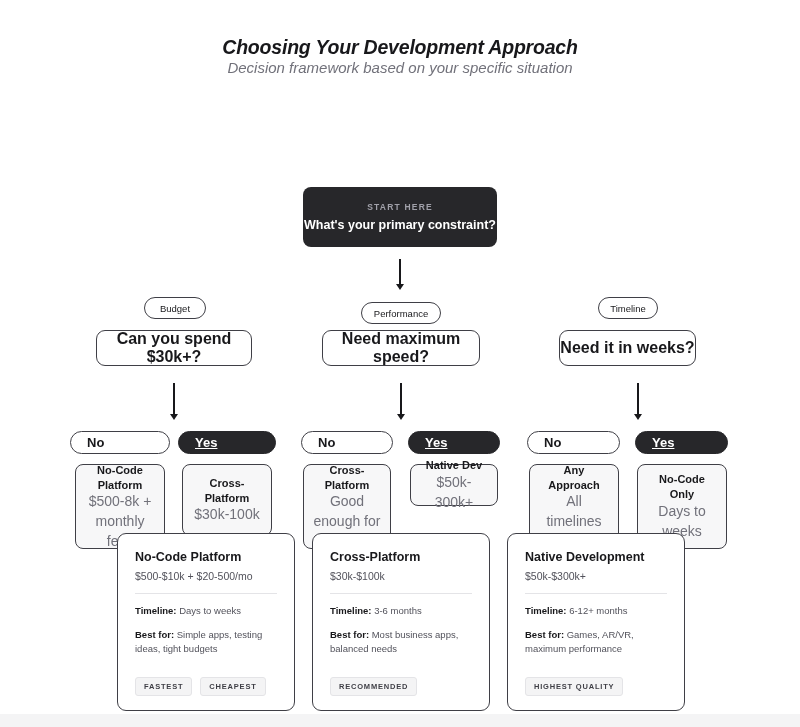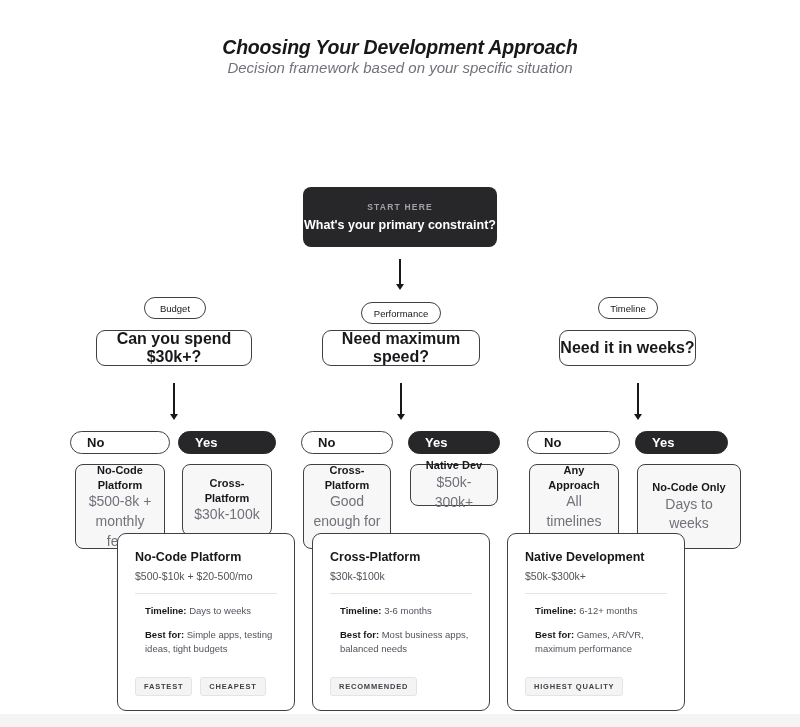--- a/index.html
+++ b/index.html
@@ -150,20 +150,21 @@
   }
   .answer-pill.no {
     background: #ffffff;
     border: 1.4px solid #3f3f46;
     color: #18181b;
   }
   .answer-pill.yes {
     background: #27272a;
     border: 1.4px solid #27272a;
     color: #ffffff;
+    text-decoration: underline;
   }
 
   .result-box {
     position: absolute;
     top: 388px;
     border: 1.6px solid #3f3f46;
     border-radius: 8px;
     background: #f7f7f8;
     display: flex;
     flex-direction: column;
@@ -215,21 +216,20 @@
   .card-divider {
     margin: 11px 0 10px 0;
     height: 1px;
     background: #e4e4e7;
   }
   .card-line {
     font-size: 9.5px;
     color: #52525b;
     line-height: 1.55;
     margin-bottom: 9px;
-    margin-left: 10px;
   }
   .card-line b {
     color: #18181b;
     font-weight: 700;
   }
   .card-tags {
     margin-top: auto;
     padding-top: 6px;
     display: flex;
     gap: 8px;
@@ -308,21 +308,21 @@
       <div class="arrow arrow-branch" style="left: 631px;">
         <div class="shaft"></div>
         <div class="head"></div>
       </div>
       <div class="answer-pill no" style="left: 527px; width: 93px;">No</div>
       <div class="result-box" style="left: 529px; width: 90px; height: 85px;">
         <div class="result-title">Any Approach</div>
         <div class="result-sub">All timelines viable</div>
       </div>
       <div class="answer-pill yes" style="left: 635px; width: 93px;">Yes</div>
-      <div class="result-box" style="left: 637px; width: 104px; height: 85px;">
+      <div class="result-box" style="left: 637px; width: 90px; height: 85px;">
         <div class="result-title">No-Code Only</div>
         <div class="result-sub">Days to weeks</div>
       </div>
     </div>
 
 </div>
 
 <div class="cards" id="cards-root">
     <div class="detail-card">
       <div class="card-title">No-Code Platform</div>

